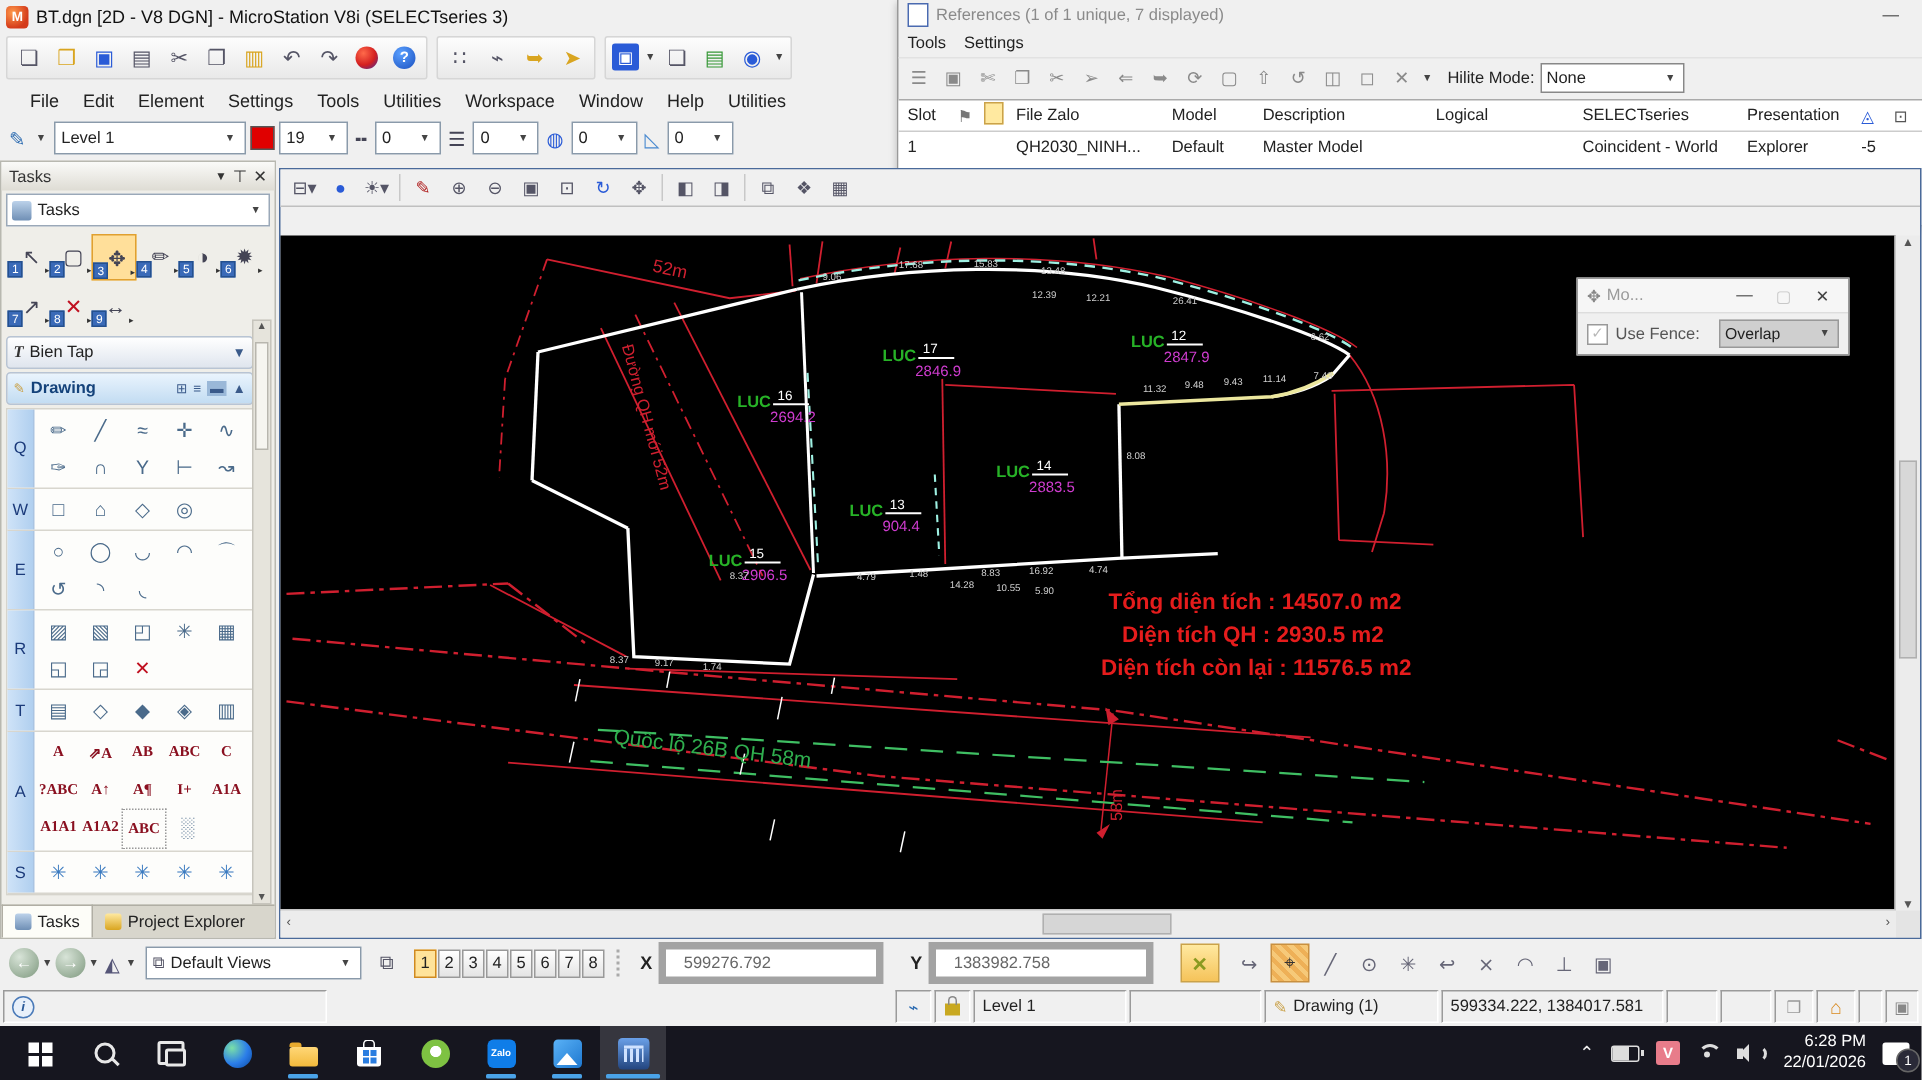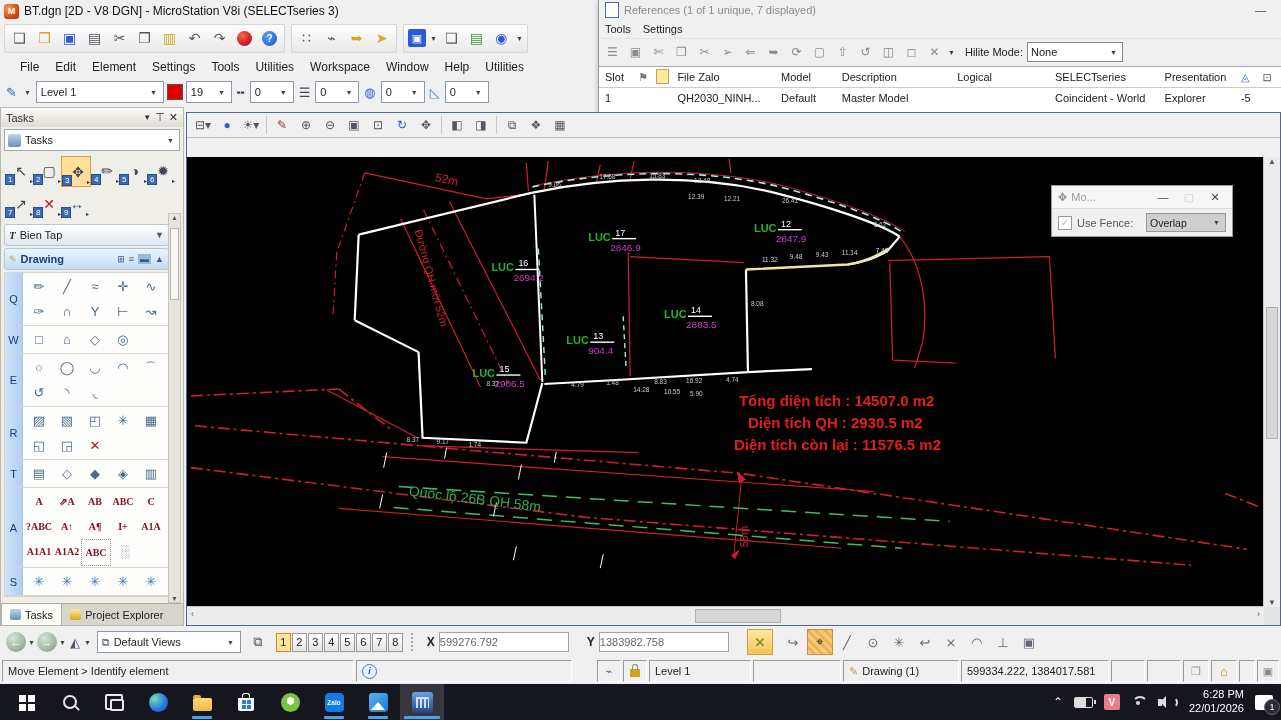--- a/index.html
+++ b/index.html
@@ -111,21 +111,21 @@
   #btmbar{left:0;top:626px;width:1281px;height:32px;background:#f0f0f0;display:flex;align-items:center;padding-left:6px;box-sizing:border-box}
   .navball{width:20px;height:20px;border-radius:50%;background:radial-gradient(circle at 35% 30%,#d8e4d8,#7e987e);color:#fff;display:flex;align-items:center;justify-content:center;font-size:11px;font-weight:bold}
   .viewctl{font-size:13px;color:#557;margin:0 2px}
   .dvcombo{width:134px;height:20px;background:#fff;border:1px solid #8a9aaa;display:flex;align-items:center;gap:4px;padding:0 4px;margin:0 4px}
   .dvcombo .sp{flex:1}
   .vgroup{width:26px;height:22px;display:flex;align-items:center;justify-content:center;font-size:13px;color:#556;margin-right:4px}
   .vnum{width:13px;height:17px;border:1px solid #999;background:linear-gradient(#fff,#e4e4e4);font-size:11px;display:flex;align-items:center;justify-content:center;color:#222;margin-left:1px}
   .vnum.active{background:#ffe39a;border-color:#d08a20}
   .dots{width:2px;border-left:2px dotted #aaa;height:18px;margin:0 8px}
   .coordlab{font-weight:bold;font-size:12px;margin:0 4px}
-  .coordf{width:128px;height:18px;background:#fff;border:1px solid #a3a3a3;font-size:11px;color:#666;display:flex;align-items:center;padding-left:0}
+  .coordf{width:128px;height:18px;background:#fff;border:5px solid #a3a3a3;font-size:11px;color:#666;display:flex;align-items:center;padding-left:12px}
   .snaprow{display:flex;align-items:center;margin-left:18px;gap:2px}
   .snapi{width:24px;height:24px;display:flex;align-items:center;justify-content:center;font-size:13px;color:#667}
   .snapi.snapx{background:linear-gradient(#ffe9a0,#f5c35a);border:1px solid #caa24a;color:#8a9a20;font-weight:bold;margin-right:6px}
   .snapi.snapkey{background:repeating-linear-gradient(45deg,#f6c979,#f6c979 3px,#eeb057 3px,#eeb057 6px);border:1px solid #c89040;color:#333}
   
   #statusbar{left:0;top:658px;width:1281px;height:26px;background:#f0f0f0;display:flex;align-items:stretch;padding:2px;gap:2px;box-sizing:border-box}
   .scell{border:1px solid;border-color:#9a9a9a #fff #fff #9a9a9a;display:flex;align-items:center;font-size:11px;color:#222;padding:0 5px;gap:4px;background:#f0f0f0;box-sizing:border-box}
   .info-i{width:13px;height:13px;border-radius:50%;background:#e8f0fa;border:1px solid #4a7ab8;color:#2a5a9a;font-size:9px;font-style:italic;font-weight:bold;display:flex;align-items:center;justify-content:center}
   .lock{width:10px;height:8px;background:#c8a820;position:relative;margin-top:3px}
   .lock:before{content:"";position:absolute;top:-5px;left:2px;width:4px;height:5px;border:1.5px solid #888;border-bottom:none;border-radius:3px 3px 0 0}
@@ -748,23 +748,20 @@
       <span class="snapi">✳</span>
       <span class="snapi">↩</span>
       <span class="snapi">⨯</span>
       <span class="snapi">◠</span>
       <span class="snapi">⊥</span>
       <span class="snapi">▣</span>
     </div>
 </div>
 
 <div class="abs" id="statusbar">
-  <div class="scell" style="width:352px">
-    <span>Move Element &gt; Identify element</span>
-  </div>
   <div class="scell" style="width:216px">
     <span class="info-i">i</span>
   </div>
   <div class="spacer"></div>
   <div class="scell" style="width:24px;justify-content:center">
     <span style="color:#2a6ab0">⌁</span>
   </div>
   <div class="scell" style="width:24px;justify-content:center">
     <span class="lock"></span>
   </div>

